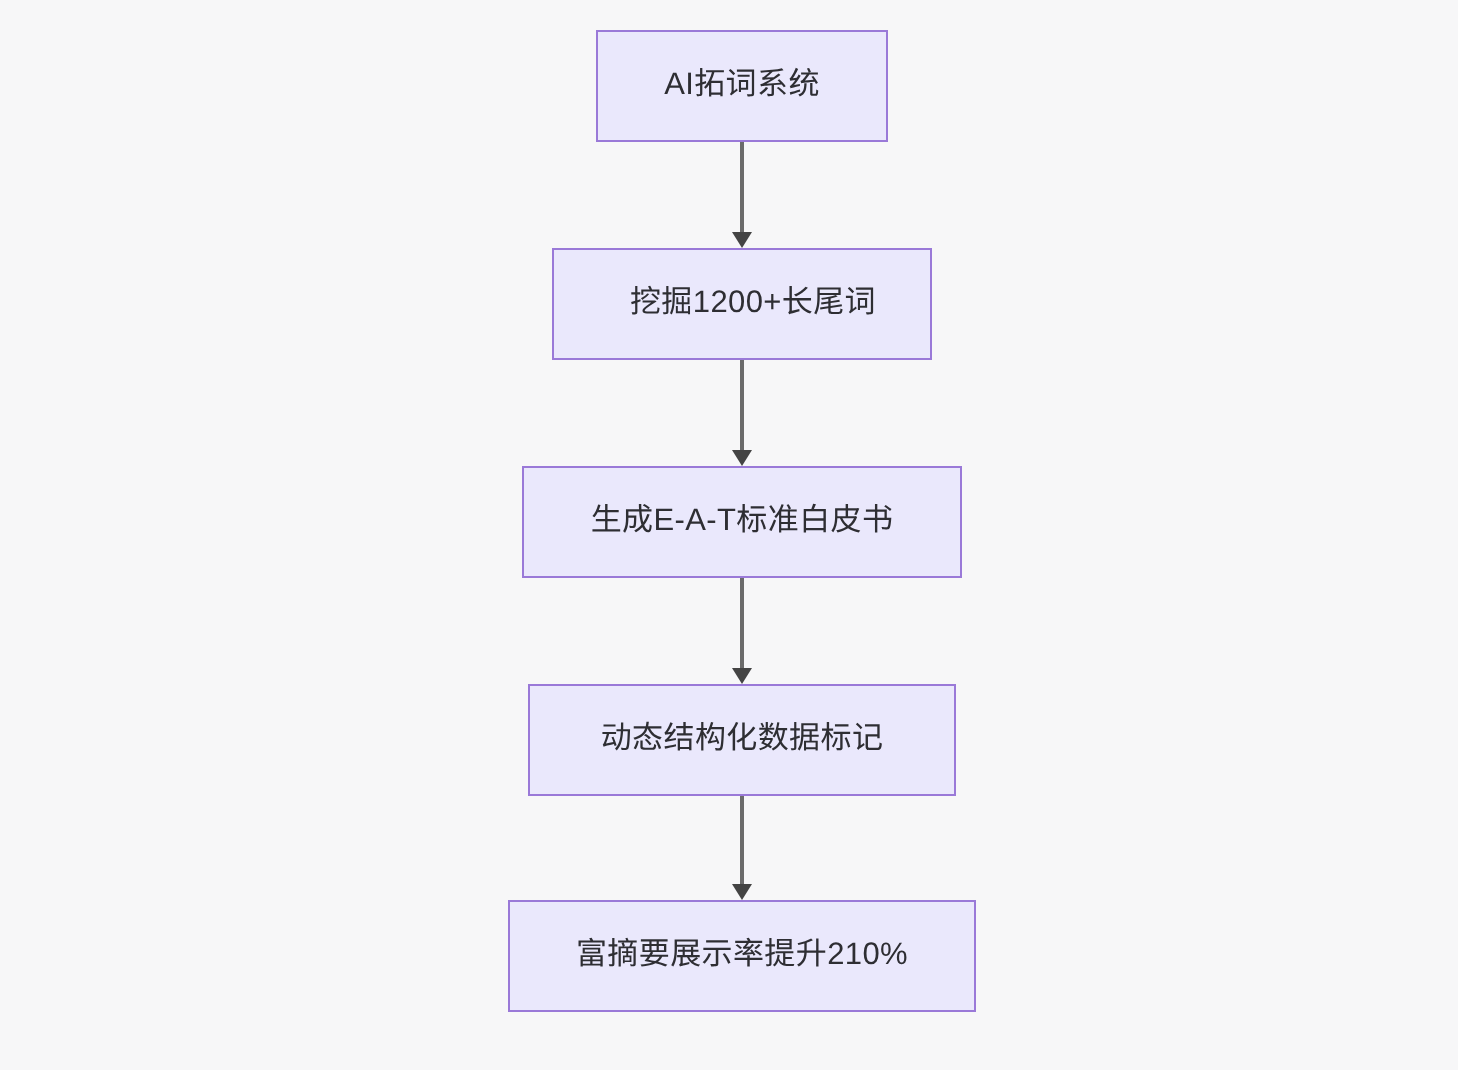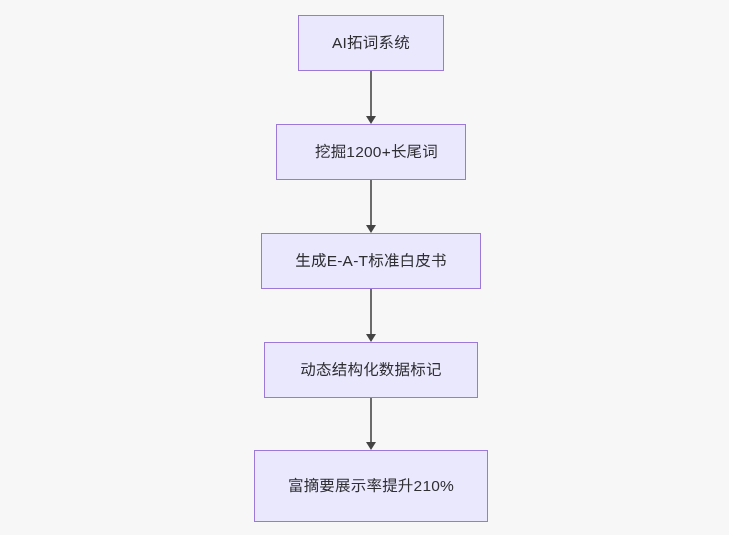--- a/index.html
+++ b/index.html
@@ -105,17 +105,17 @@
   </div>
 
   <div class="node" style="left: 261px; top: 233px; width: 220px; height: 56px; background: rgb(234, 232, 252); border-color: rgb(154, 121, 216); color: rgb(46, 46, 51);">
     <span class="node-label">生成E-A-T标准白皮书</span>
   </div>
 
   <div class="node" style="left: 264px; top: 342px; width: 214px; height: 56px; background: rgb(234, 232, 252); border-color: rgb(154, 121, 216); color: rgb(46, 46, 51);">
     <span class="node-label">动态结构化数据标记</span>
   </div>
 
-  <div class="node" style="left: 254px; top: 450px; width: 234px; height: 72px; background: rgb(234, 232, 252); border-color: rgb(154, 121, 216); color: rgb(46, 46, 51);">
+  <div class="node" style="left: 254px; top: 450px; width: 234px; height: 56px; background: rgb(234, 232, 252); border-color: rgb(154, 121, 216); color: rgb(46, 46, 51);">
     <span class="node-label">富摘要展示率提升210%</span>
   </div>
 
 </div>
 
 </body></html>

